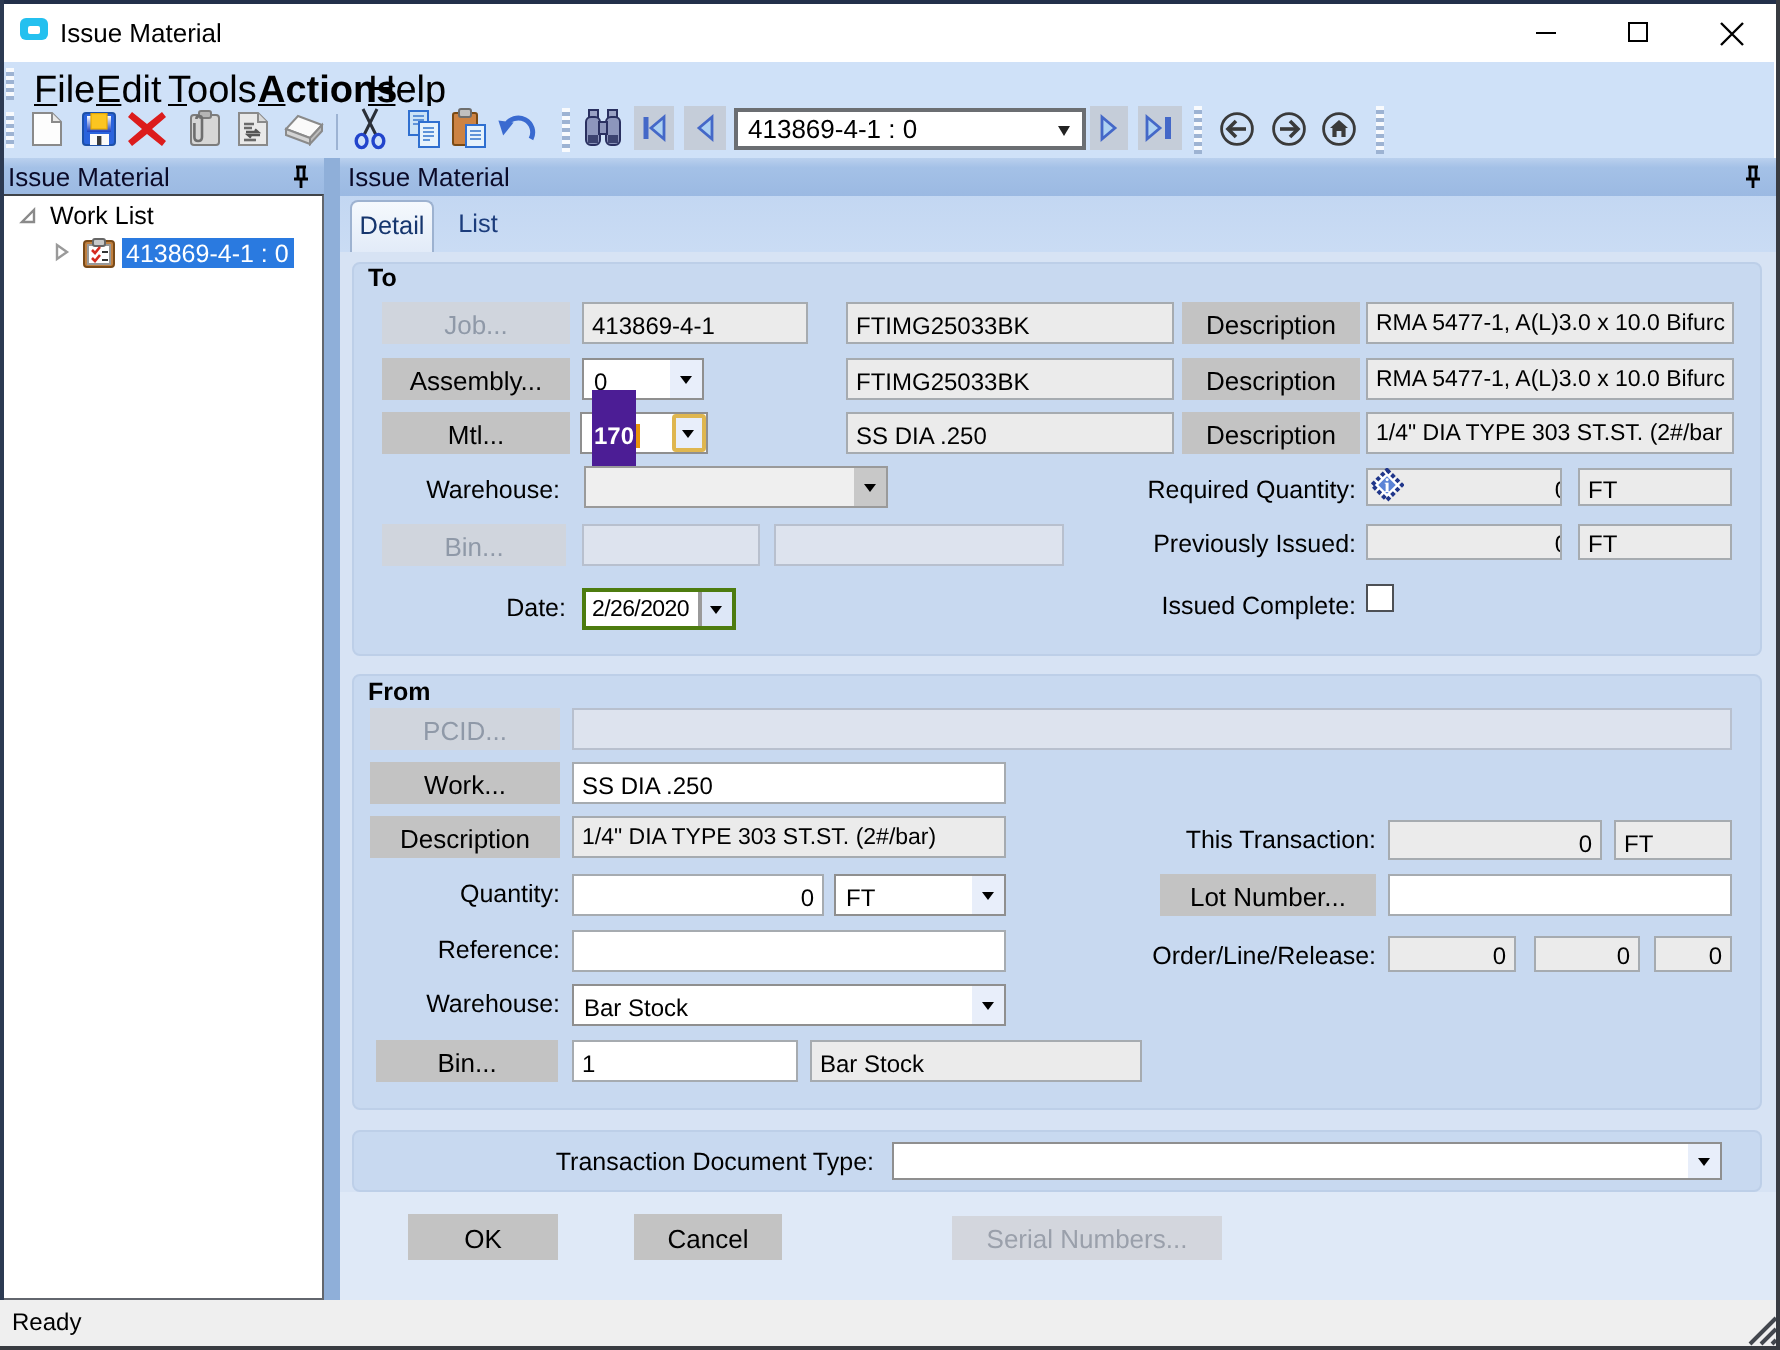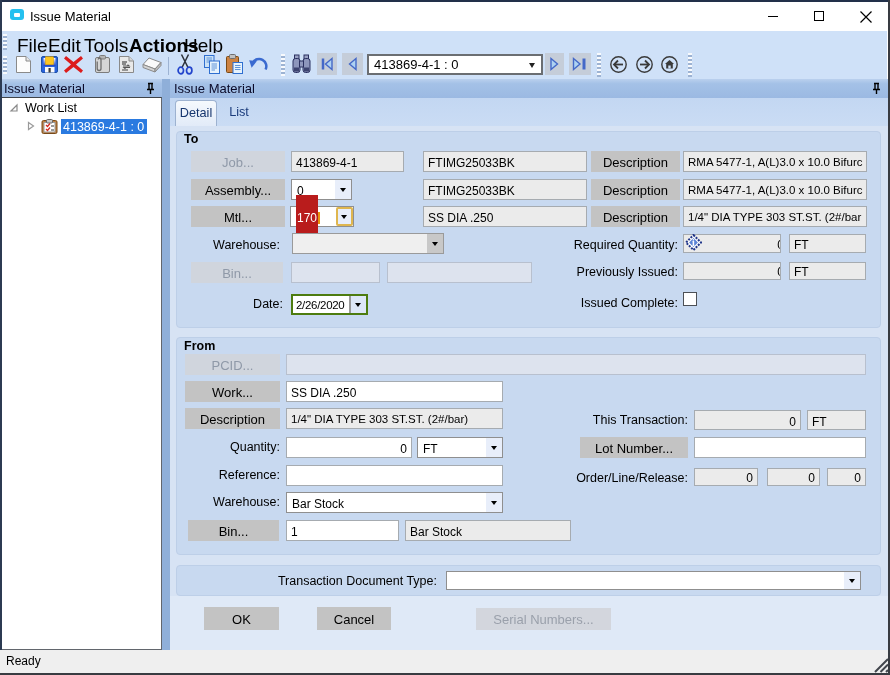--- a/index.html
+++ b/index.html
@@ -261,21 +261,21 @@
     <div class="fld" style="left:121px; top:25px; width:113px;">413869-4-1</div>
     <div class="fld" style="left:253px; top:25px; width:164px;">FTIMG25033BK</div>
     <div class="gbtn" style="left:421px; top:25px; width:89px;">Description</div>
     <div class="fld" style="left:513px; top:25px; width:184px; font-size:11.5px;">RMA 5477-1, A(L)3.0 x 10.0 Bifurc</div>
     <div class="gbtn" style="left:21px; top:53px; width:94px;">Assembly...</div>
     <div class="combo" style="left:121px; top:53px; width:61px;">0<span class="cbtn"></span></div>
     <div class="fld" style="left:253px; top:53px; width:164px;">FTIMG25033BK</div>
     <div class="gbtn" style="left:421px; top:53px; width:89px;">Description</div>
     <div class="fld" style="left:513px; top:53px; width:184px; font-size:11.5px;">RMA 5477-1, A(L)3.0 x 10.0 Bifurc</div>
     <div class="gbtn" style="left:21px; top:80px; width:94px;">Mtl...</div>
-    <div class="combo" style="left:120px; top:80px; width:64px;"><span style="background:#b91c1c;color:#fff;padding:16px 1px;">170</span><span style="display:inline-block;width:2px;height:12px;background:#e8930c;vertical-align:-2px;"></span><span class="goldbtn"></span></div>
+    <div class="combo" style="left:120px; top:80px; width:64px;"><span style="background:#4c1d95;color:#fff;padding:16px 1px;font-weight:bold;">170</span><span style="display:inline-block;width:2px;height:12px;background:#e8930c;vertical-align:-2px;"></span><span class="goldbtn"></span></div>
     <div class="fld" style="left:253px; top:80px; width:164px;">SS DIA .250</div>
     <div class="gbtn" style="left:421px; top:80px; width:89px;">Description</div>
     <div class="fld" style="left:513px; top:80px; width:184px; font-size:11.5px;">1/4" DIA TYPE 303 ST.ST. (2#/bar</div>
     <div class="lbl" style="left:30px; top:112px; width:80px;">Warehouse:</div>
     <div class="combo gray" style="left:122px; top:107px; width:152px;">
         <span class="cbtn"></span>
       </div>
     <div class="lbl" style="left:398px; top:112px; width:110px;">Required Quantity:</div>
     <div class="fld" style="left:513px; top:108px; width:98px; height:19px;">
         <span class="clipz" style="top:3px;">0</span>

